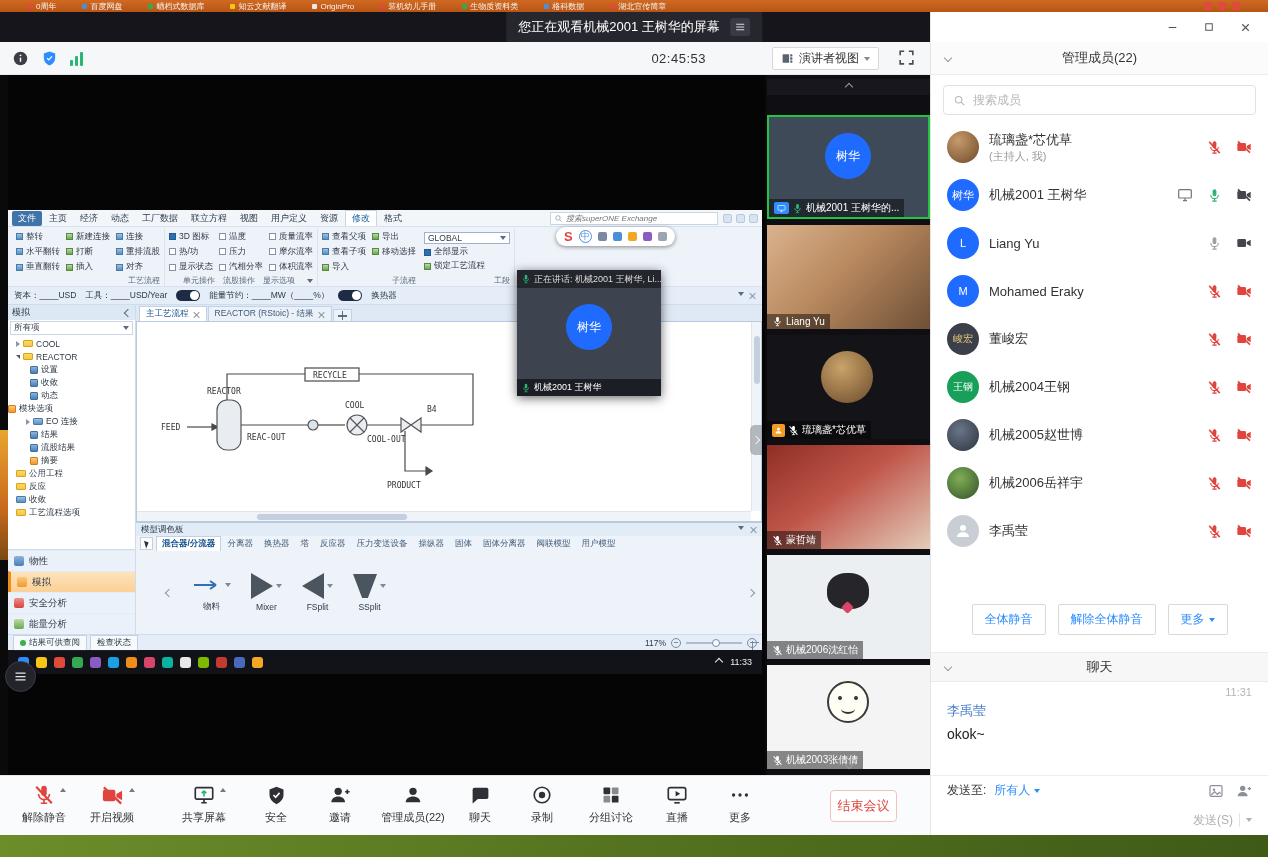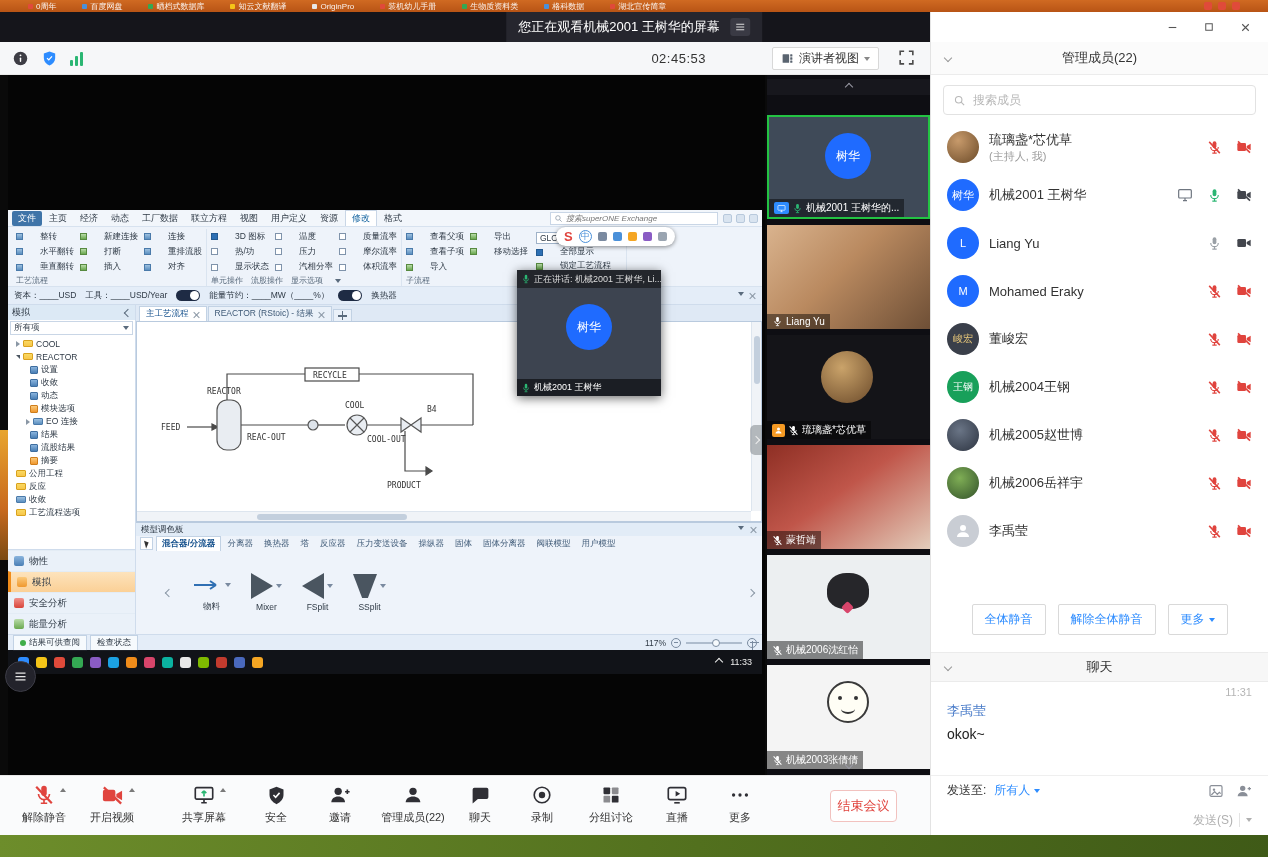--- a/index.html
+++ b/index.html
@@ -39,23 +39,23 @@
 .a-menu .mt{padding:1px 6px;font-size:9px;color:#2f3a46;white-space:nowrap}
 .a-menu .mt.file{background:#3f74a8;color:#fff;border-radius:2px}
 .a-menu .mt.on{background:#fff;border:1px solid #c9d6e6;border-bottom:none;color:#1464a0}
 .a-search{margin-left:auto;width:168px;height:13px;border:1px solid #c9d6e6;background:#fff;display:flex;align-items:center;gap:3px;padding:0 3px}
 .a-search input{border:none;outline:none;width:130px;font-size:8px;font-style:italic;color:#8a97a5;background:transparent}
 .a-winics{display:flex;gap:4px;margin-left:4px}
 .a-winics i{width:9px;height:9px;background:#d9e4f0;border:1px solid #b8c9dc;border-radius:2px;display:block}
 .a-ribbon{height:60px;display:flex;border-bottom:1px solid #d7e2ef;padding:2px 2px 0 4px;background:#eef3fa}
 .rg{display:flex;flex-direction:column;border-right:1px solid #dae4f0;padding:0 4px}
 .rg .rb{flex:1}
-.rg .rcap{height:11px;text-align:center;font-size:8px;color:#5a6b7d;display:flex;align-items:center;justify-content:flex-start;gap:8px}
+.rg .rcap{height:11px;text-align:center;font-size:8px;color:#5a6b7d;display:flex;align-items:center;justify-content:flex-end;gap:8px}
 .g-grid{display:grid;grid-template-rows:repeat(3,1fr);grid-auto-flow:column;column-gap:6px}
-.ri{display:flex;align-items:center;gap:17px;font-size:8.5px;white-space:nowrap}
+.ri{display:flex;align-items:center;gap:3px;font-size:8.5px;white-space:nowrap}
 .mini{width:7px;height:7px;background:linear-gradient(#9ec1e0,#5b8fc0);border:1px solid #4a7aaa;flex:none}
 .mini.g{background:linear-gradient(#b9dca9,#6aa84f);border-color:#578a40}
 .cb{width:7px;height:7px;border:1px solid #7f93ab;background:#fff;flex:none}
 .cb.on{background:#2d6fb3;border-color:#235a92}
 .gdrop{width:86px;height:12px;border:1px solid #9fb2c8;background:#fff;display:flex;align-items:center;justify-content:space-between;padding:0 3px;font-size:8.5px}
 .tri-d{width:0;height:0;border-left:3.5px solid transparent;border-right:3.5px solid transparent;border-top:4.5px solid currentColor;display:inline-block}
 .tri-u{width:0;height:0;border-left:3.5px solid transparent;border-right:3.5px solid transparent;border-bottom:4.5px solid currentColor;display:inline-block}
 .a-energy{height:18px;background:#e4edf8;border-bottom:1px solid #cfdcec;display:flex;align-items:center;gap:9px;padding:0 6px;font-size:8.5px;color:#2f3a46;white-space:nowrap}
 .tgl{width:24px;height:11px;border-radius:6px;background:#1e2b44;position:relative;flex:none}
 .tgl::after{content:"";position:absolute;right:1px;top:1px;width:9px;height:9px;border-radius:50%;background:#fff}
@@ -601,21 +601,21 @@
               <span>设置</span>
             </div>
           <div class="t-row" style="padding-left:22px">
               <span class="docic"></span>
               <span>收敛</span>
             </div>
           <div class="t-row" style="padding-left:22px">
               <span class="docic"></span>
               <span>动态</span>
             </div>
-          <div class="t-row" style="padding-left:22px">
+          <div class="t-row" style="">
               <span class="docic o"></span>
               <span>模块选项</span>
             </div>
           <div class="t-row" style="padding-left:18px">
               <span class="t-ar"></span>
               <span class="fold b"></span>
               <span>EO 连接</span>
             </div>
           <div class="t-row" style="padding-left:22px">
               <span class="docic"></span>

